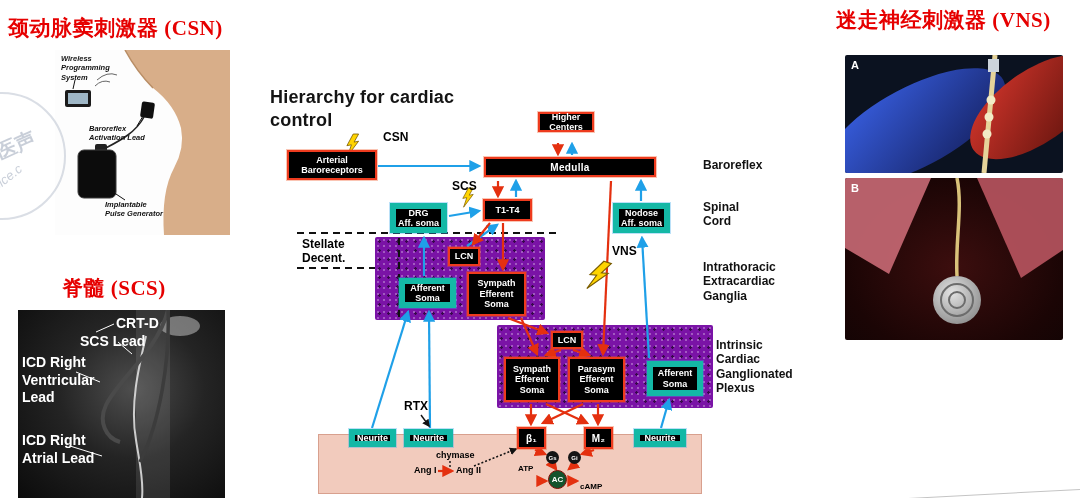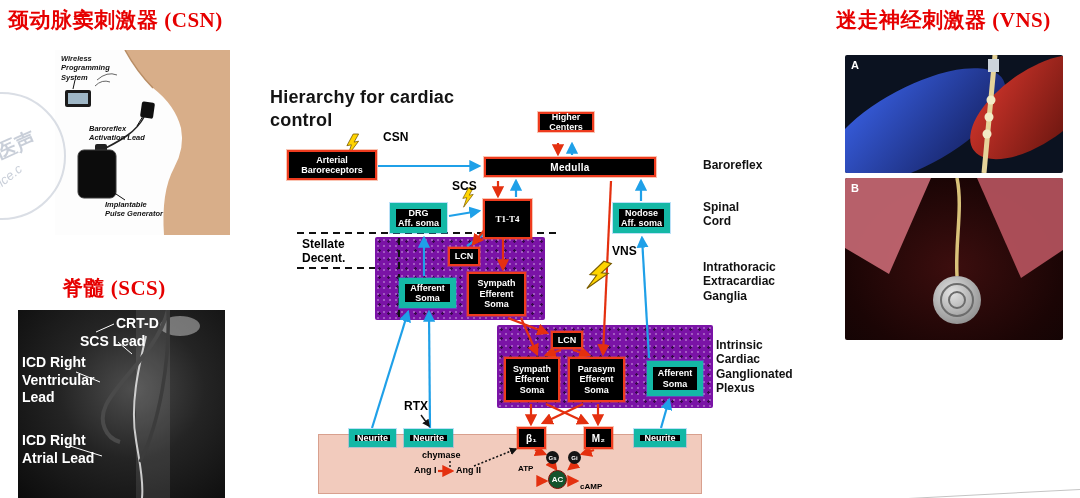--- a/index.html
+++ b/index.html
@@ -40,21 +40,21 @@
   .wm-en{position:absolute;left:52px;top:78px;color:rgba(120,135,160,.8);font-size:13px;font-style:italic;
          transform:rotate(-38deg);}
   .divider{position:absolute;right:0;bottom:8px;width:250px;height:1px;background:#c4c4c4;
            transform:rotate(-3deg);transform-origin:right bottom;z-index:1;}
 </style>
 </head>
 <body>
 
 <div class="stage">
 
-  <div class="heading" style="left:8px;top:6px;">颈动脉窦刺激器 (CSN)</div>
+  <div class="heading" style="left:8px;top:14px;">颈动脉窦刺激器 (CSN)</div>
   <div class="heading" style="left:836px;top:6px;">迷走神经刺激器 (VNS)</div>
   <div class="heading" style="left:62px;top:274px;">脊髓 (SCS)</div>
 
   <div class="watermark" style="left:-62px;top:92px;width:128px;height:128px;">
     <div class="wm-circle"></div>
     <span class="wm-cn">医声</span>
     <span class="wm-en">oice.c</span>
   </div>
 
   <div class="fig" style="left:55px;top:50px;width:175px;height:185px;background:#fdfdfd;">
@@ -219,21 +219,21 @@
       <path d="M8,0 L14,0 L9,9 L14,8 L2,24 L6,12 L1,13 Z" transform="translate(462,188) scale(0.8)"></path>
       <path d="M8,0 L14,0 L9,9 L14,8 L2,24 L6,12 L1,13 Z" transform="translate(594,258) scale(1.3) rotate(18)"></path>
     </g>
   </svg>
 
   <div class="nbox b-red f9" style="left:287px;top:150px;width:90px;height:30px;">Arterial
 Baroreceptors</div>
   <div class="nbox b-red f9" style="left:538px;top:112px;width:56px;height:20px;">Higher
 Centers</div>
   <div class="nbox b-red f10" style="left:484px;top:157px;width:172px;height:20px;">Medulla</div>
-  <div class="nbox b-red f9" style="left:483px;top:199px;width:49px;height:40px;font-family:Liberation Serif, serif;">T1-T4</div>
+  <div class="nbox b-red f9" style="left:483px;top:199px;width:49px;height:22px;">T1-T4</div>
   <div class="nbox b-blue f9" style="left:390px;top:203px;width:57px;height:30px;">DRG
 Aff. soma</div>
   <div class="nbox b-blue f9" style="left:613px;top:203px;width:57px;height:30px;">Nodose
 Aff. soma</div>
 
   <div class="nbox b-red f9" style="left:448px;top:247px;width:32px;height:19px;">LCN</div>
   <div class="nbox b-blue f9" style="left:399px;top:278px;width:57px;height:30px;">Afferent
 Soma</div>
   <div class="nbox b-red f9" style="left:467px;top:272px;width:59px;height:44px;">Sympath
 Efferent
@@ -266,21 +266,21 @@
   <div class="rlabel" style="left:703px;top:200px;">Spinal
 Cord</div>
   <div class="rlabel" style="left:703px;top:260px;">Intrathoracic
 Extracardiac
 Ganglia</div>
   <div class="rlabel" style="left:716px;top:338px;">Intrinsic
 Cardiac
 Ganglionated
 Plexus</div>
 
-  <div class="tiny" style="left:422px;top:450px;">chymase</div>
+  <div class="tiny" style="left:436px;top:450px;">chymase</div>
   <div class="tiny" style="left:414px;top:465px;">Ang I</div>
   <div class="tiny" style="left:456px;top:465px;">Ang II</div>
   <div class="tiny8" style="left:518px;top:464px;">ATP</div>
   <div class="tiny8" style="left:580px;top:482px;">cAMP</div>
   <div class="circle" style="left:546px;top:451px;width:13px;height:13px;background:#151515;font-size:6px;">Gs</div>
   <div class="circle" style="left:568px;top:451px;width:13px;height:13px;background:#151515;font-size:6px;">Gi</div>
   <div class="circle" style="left:548px;top:470px;width:19px;height:19px;background:#14532d;border:1px solid #7e0c05;font-size:8px;">AC</div>
 
   <div class="divider"></div>
 

